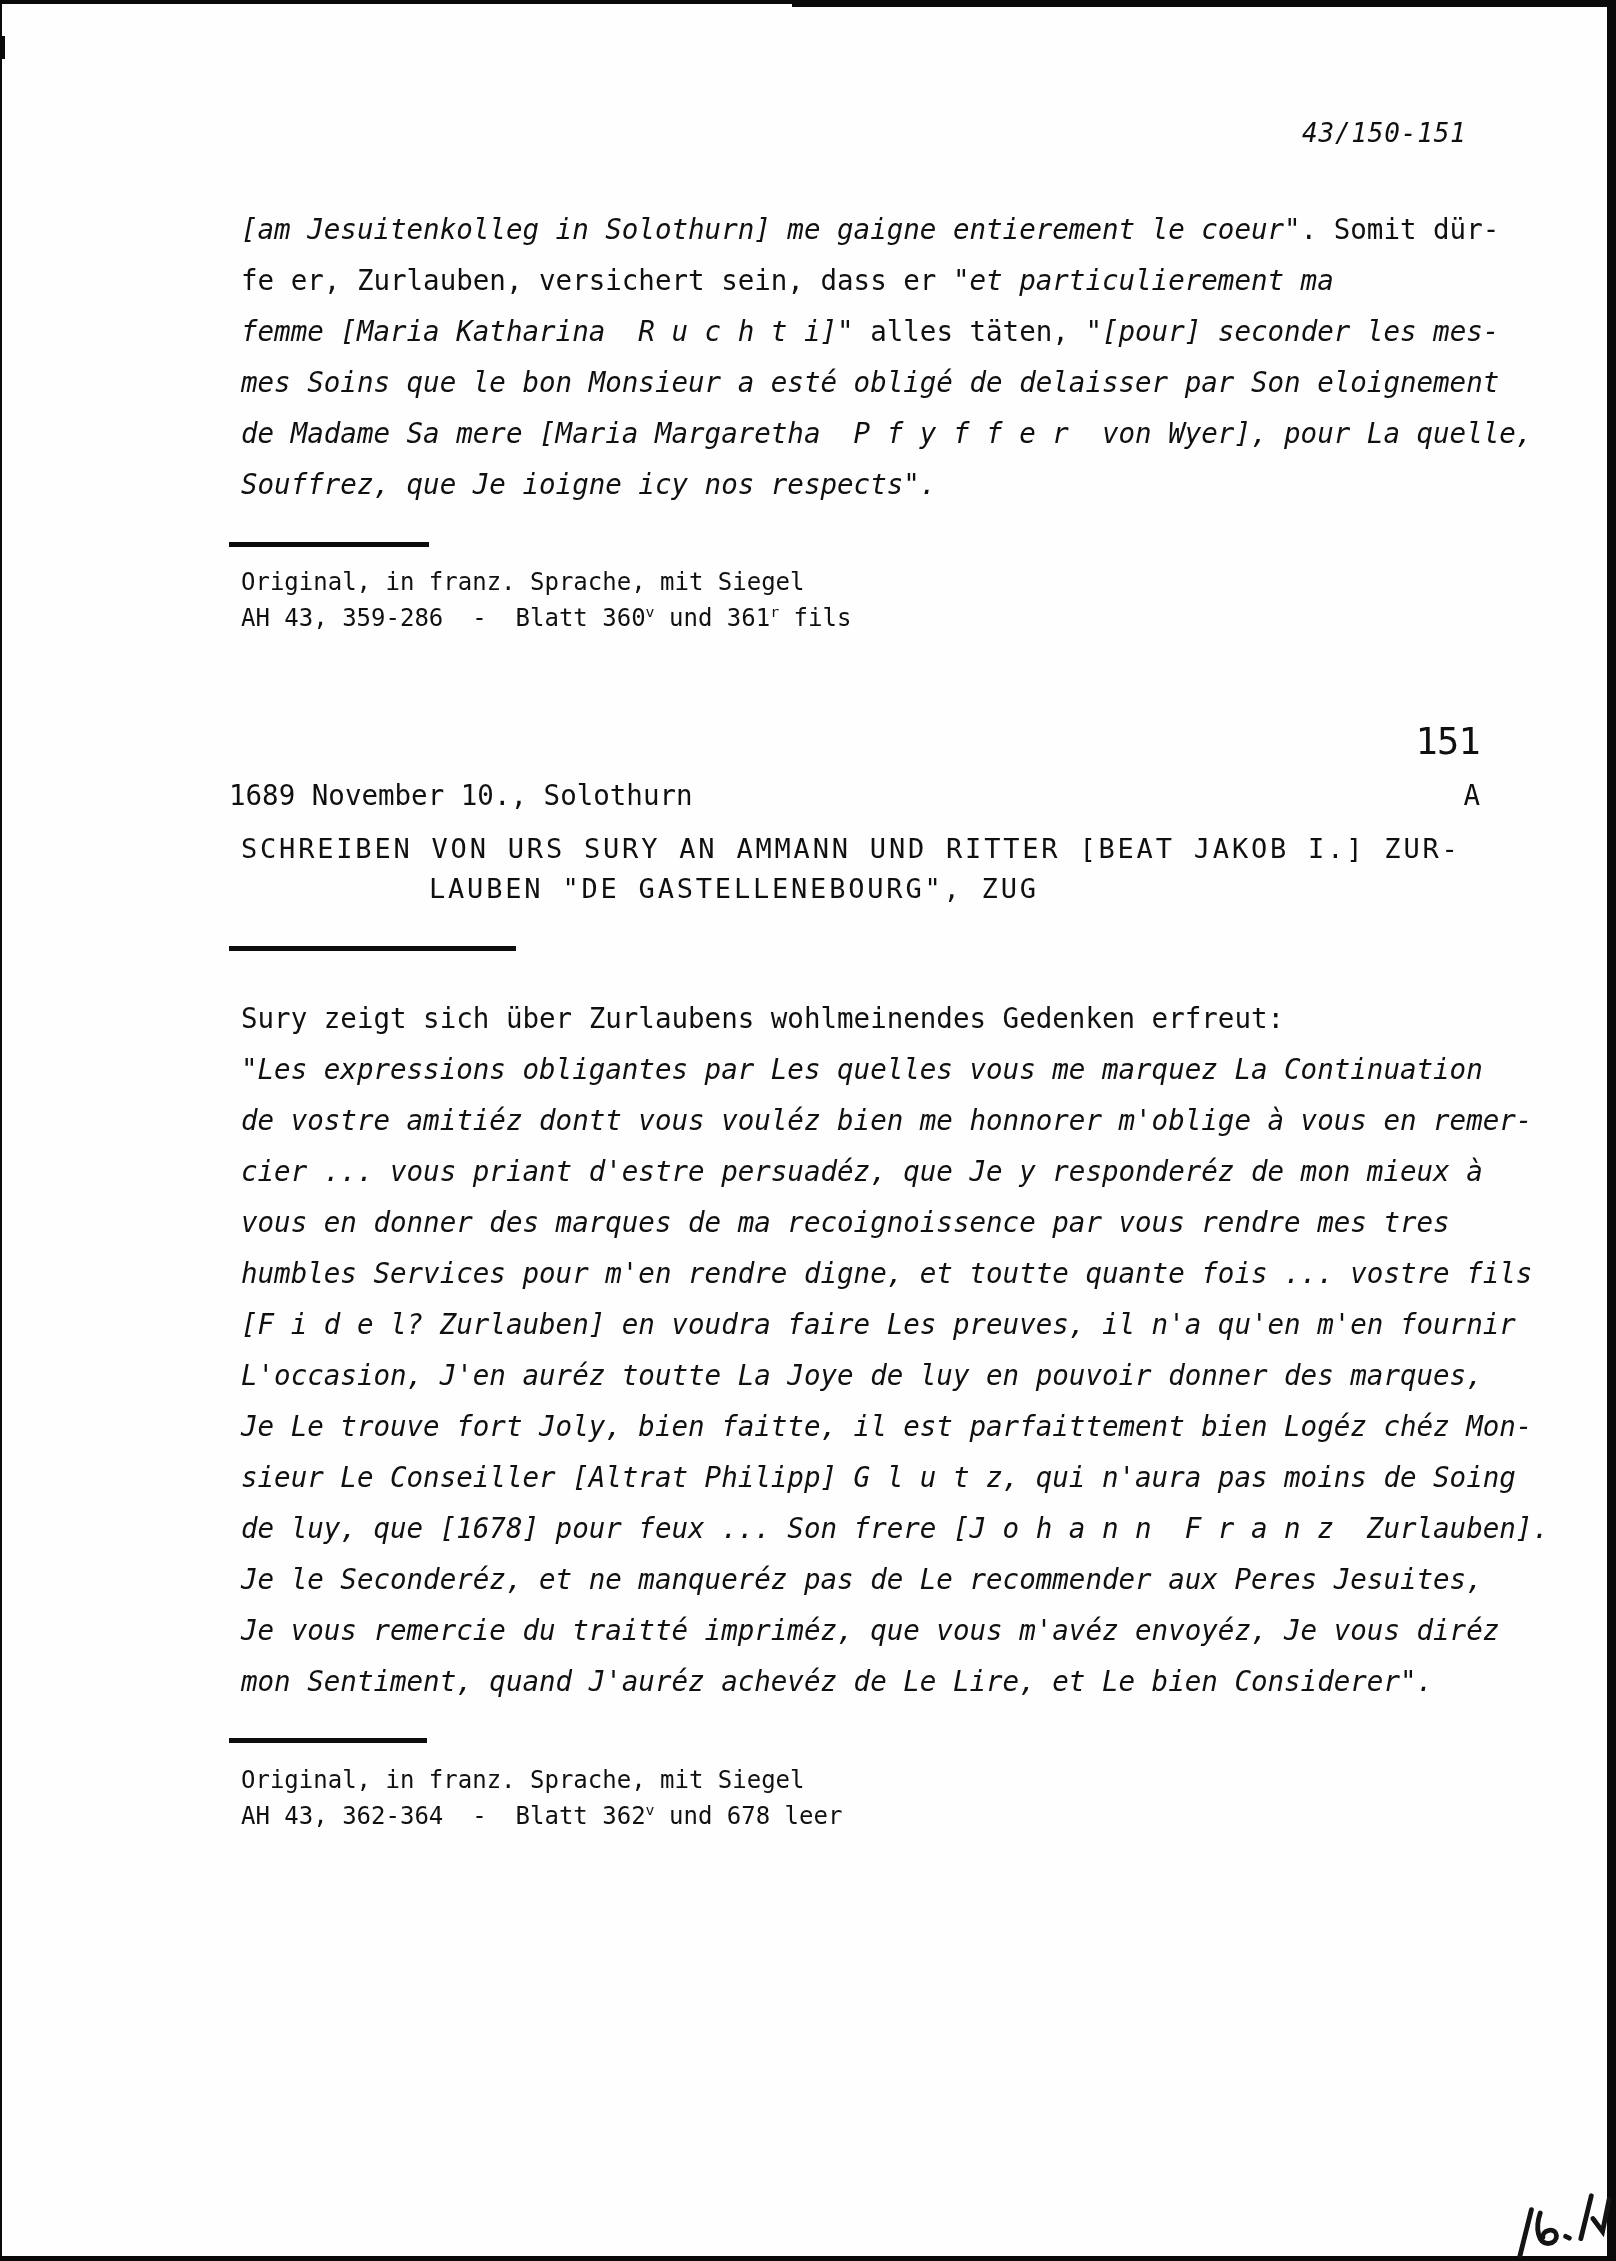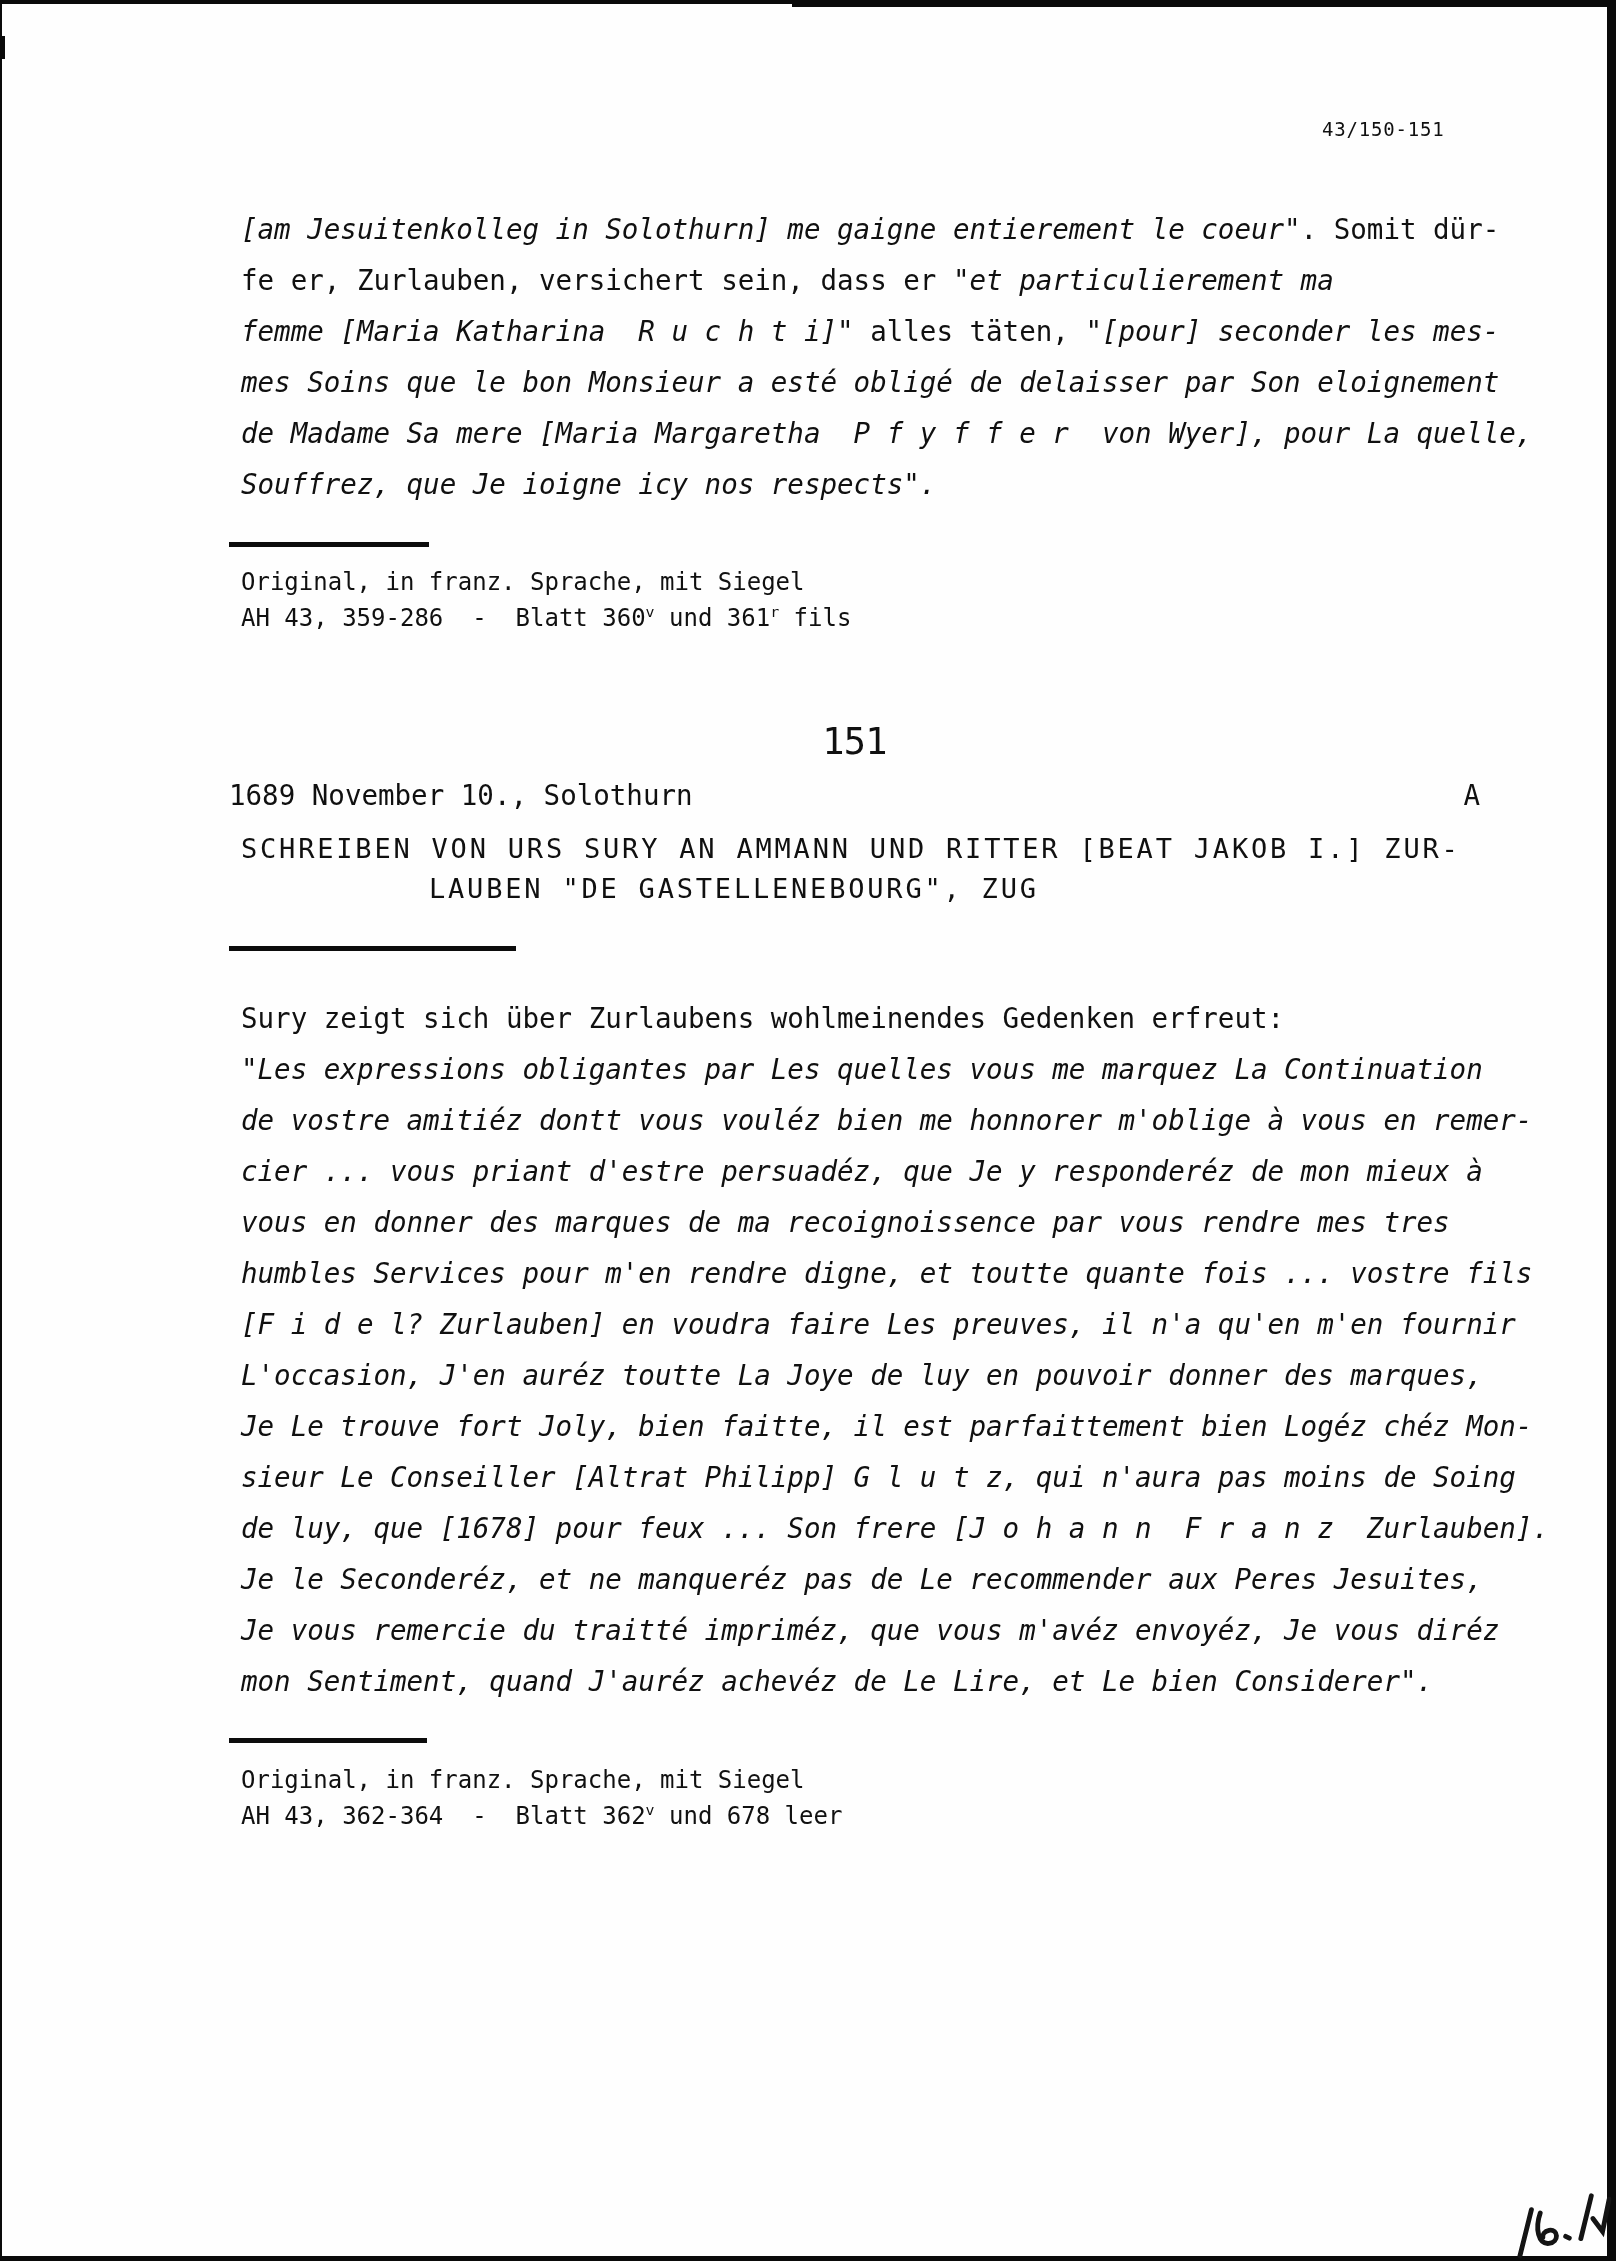--- a/index.html
+++ b/index.html
@@ -15,25 +15,25 @@
   .bar{position:absolute;background:#0a0a0a;}
   
   .abs{position:absolute;white-space:pre;}
   .tl{white-space:pre;margin-left:12px;}
   .seg-plain{font-style:normal;}
   .seg-script{font-style:italic;}
   .seg-sup{font-style:normal;vertical-align:super;font-size:0.62em;line-height:0;}
   .para{font-size:27.5px;line-height:51px;}
   .src{font-size:24px;line-height:36px;}
   .rule{position:absolute;height:4.9px;background:#0c0c0c;}
-  .entry-no{position:absolute;font-size:37px;letter-spacing:-0.8px;text-align:center;}
+  .entry-no{position:absolute;font-size:37px;letter-spacing:-0.8px;text-align:right;}
   .dateline{position:absolute;display:flex;justify-content:space-between;font-size:27.5px;}
   .title{font-size:27px;line-height:40px;letter-spacing:2.8px;}
   .title .tl:nth-child(2){margin-left:200px;}
-  .hdr{position:absolute;font-size:19px;letter-spacing:0.8px;margin-left:20px;}
+  .hdr{position:absolute;font-style:italic;font-size:26px;letter-spacing:0.8px;}
   .handwriting{position:absolute;transform:rotate(-10deg);}
 </style>
 </head>
 <body>
 
 <div class="page">
 
   <div class="bar" style="left:0;top:0;width:1617px;height:4px;"></div>
   <div class="bar" style="left:792px;top:0;width:825px;height:6.5px;"></div>
   <div class="bar" style="left:0;top:0;width:2.4px;height:2261px;"></div>

